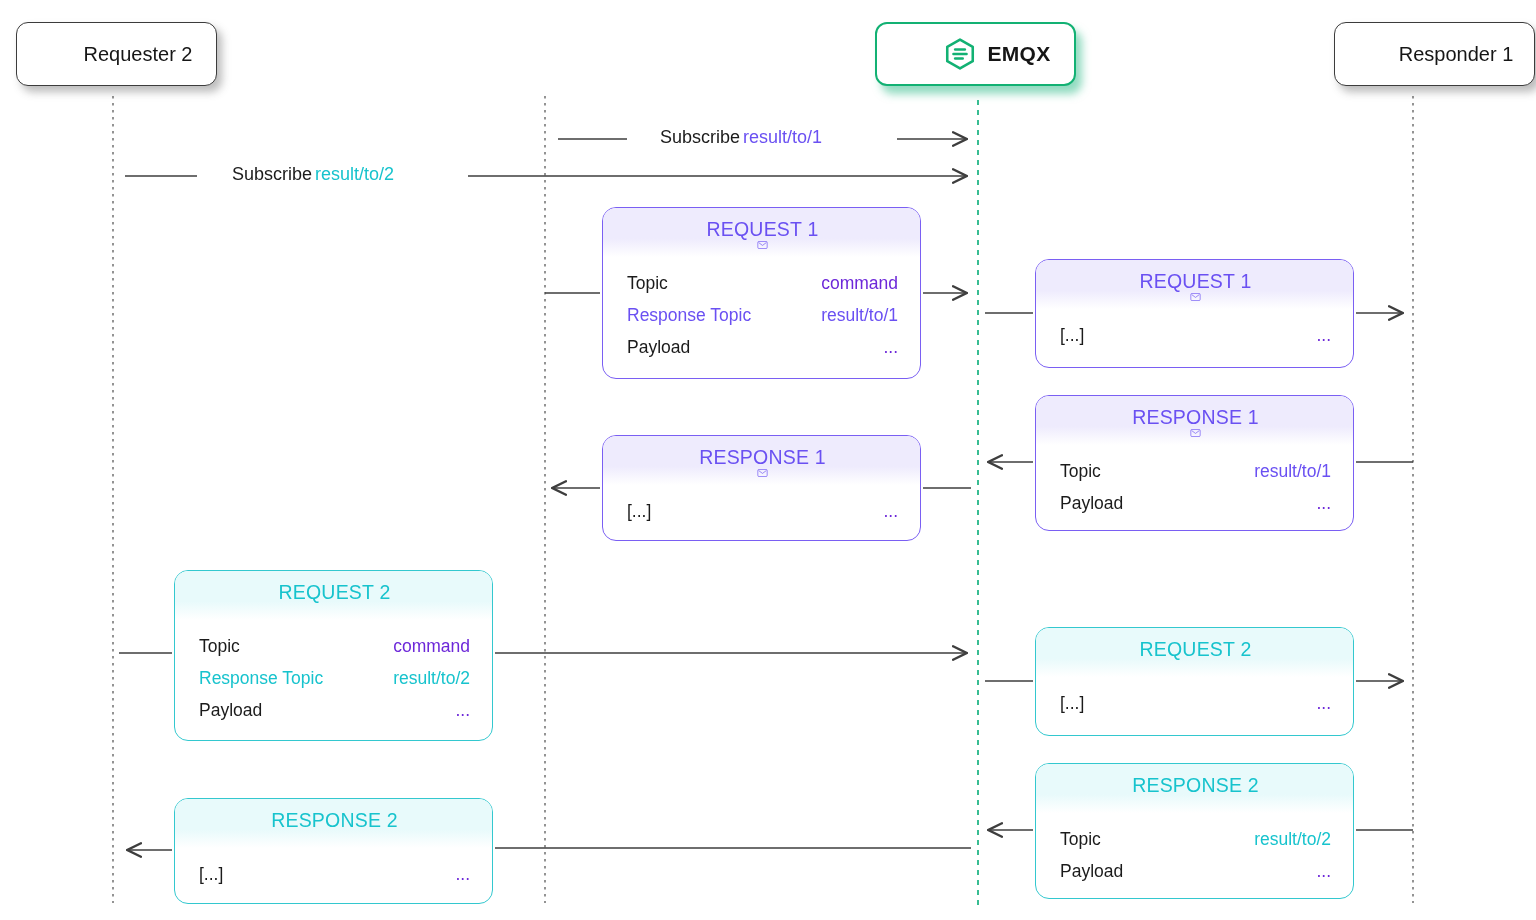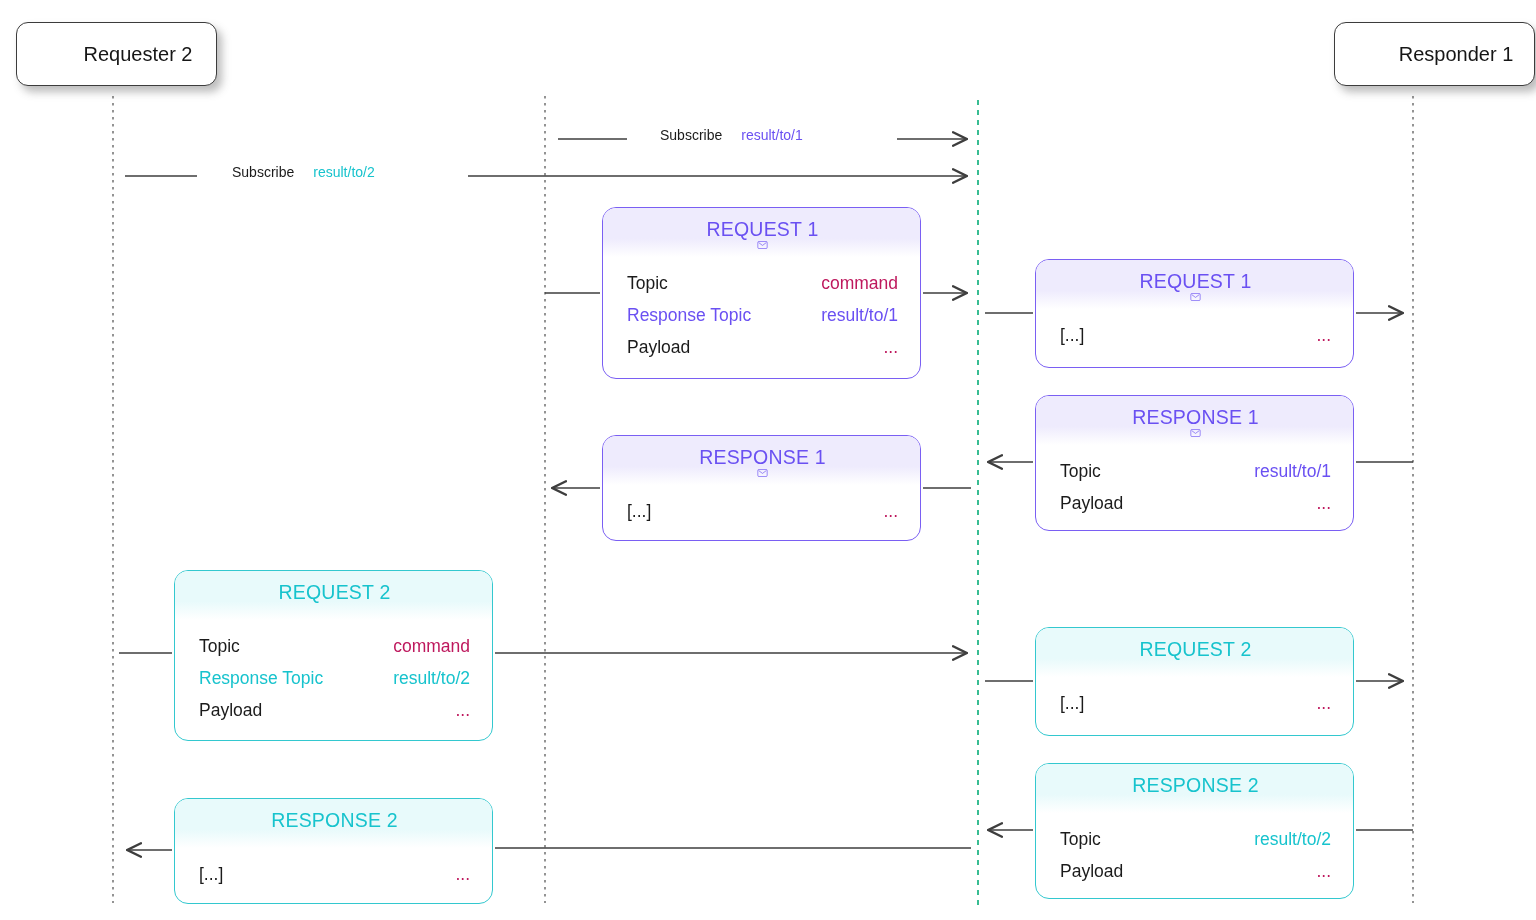--- a/index.html
+++ b/index.html
@@ -20,26 +20,26 @@
   .card.teal{border:1.6px solid #33c8cf;}
   .card-header{display:flex;justify-content:space-between;align-items:center;
                box-sizing:border-box;height:49px;padding:10px 22px 8px 24px;flex-direction:column;}
   .purple .card-header{background:linear-gradient(180deg,#eeebfd 62%,rgba(238,235,253,0) 100%);}
   .teal   .card-header{background:linear-gradient(180deg,#e8fafb 62%,rgba(232,250,251,0) 100%);gap:36px;}
   .card-title{font-size:19.5px;letter-spacing:.2px;}
   .purple .card-title{color:#6a50f2;}
   .teal   .card-title{color:#17c3cd;}
   .card-body{padding:10px 22px 0 24px;text-align:right;}
   .row{display:flex;justify-content:space-between;font-size:17.5px;line-height:32px;color:#1b1b1b;}
-  .row .val{color:#be185d;}
+  .row .val{color:#6d28d9;}
   .purple .row .accent{color:#6a50f2;}
   .teal   .row .accent{color:#17c3cd;}
 
   
-  .msg-label{position:absolute;display:flex;gap:19px;font-size:14px;color:#1b1b1b;z-index:6;text-align:center;}
+  .msg-label{position:absolute;display:flex;gap:3px;font-size:18px;color:#1b1b1b;z-index:6;text-align:center;}
   .msg-label .topic-1{color:#6a50f2;}
   .msg-label .topic-2{color:#17c3cd;}
 
   
   svg.wires{position:absolute;left:0;top:0;z-index:5;pointer-events:none;}
   .mail-svg{display:block;}
 </style>
 </head>
 <body>
 
@@ -89,20 +89,31 @@
       <line x1="1033" y1="830" x2="989" y2="830" marker-end="url(#ah)"></line>
 
       <line x1="971" y1="848" x2="495" y2="848"></line>
       <line x1="172" y1="850" x2="128" y2="850" marker-end="url(#ah)"></line>
     </g>
   </svg>
 
   <div class="actor" style="left:16px;width:201px;">
     <span>Requester 2</span>
   </div>
+  <div class="actor emqx" style="left:875px;width:201px;">
+    <svg width="34" height="34" viewBox="0 0 32 32">
+      <polygon points="16,2.4 28,9.2 28,22.8 16,29.6 4,22.8 4,9.2" fill="none" stroke="#12b173" stroke-width="2.4" stroke-linejoin="round"></polygon>
+      <g stroke="#12b173" stroke-width="2.3" stroke-linecap="round">
+        <line x1="11.4" y1="11.8" x2="20.6" y2="11.8"></line>
+        <line x1="9.8" y1="16" x2="22.2" y2="16"></line>
+        <line x1="11.4" y1="20.2" x2="18.6" y2="20.2"></line>
+      </g>
+    </svg>
+    <span>EMQX</span>
+  </div>
   <div class="actor" style="left:1310px;width:201px;margin-left:24px;">
     <span>Responder 1</span>
   </div>
 
   <div class="msg-label" style="left:660px;top:127px;">
     <span>Subscribe</span>
     <span class="topic-1">result/to/1</span>
   </div>
   <div class="msg-label" style="left:232px;top:164px;">
     <span>Subscribe</span>

